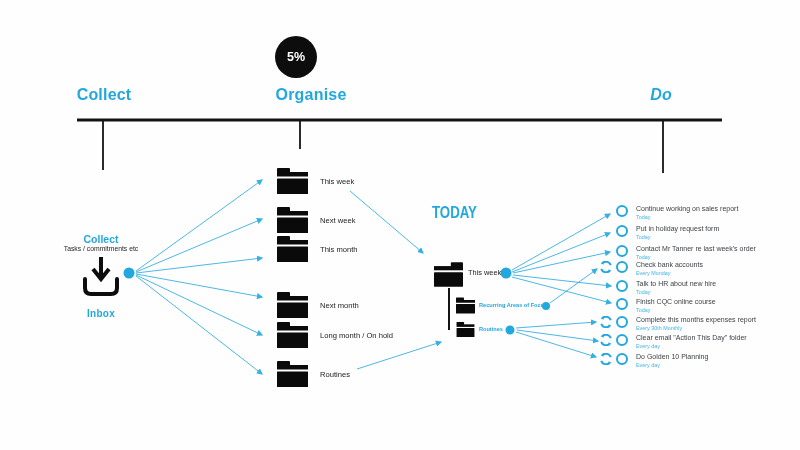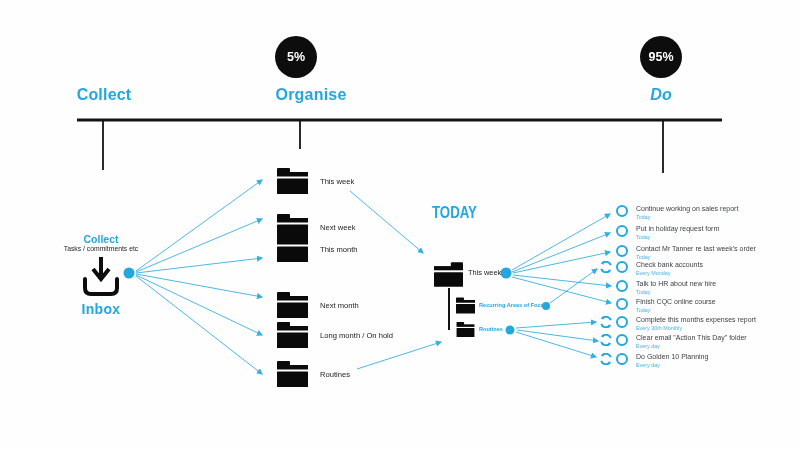--- a/index.html
+++ b/index.html
@@ -6,21 +6,21 @@
   .stage{
     position:relative;width:800px;height:450px;overflow:hidden;background:#fefefe;
     font-family:"Liberation Sans", sans-serif;
   }
   .layer{position:absolute;left:0;top:0;}
   .phase-label{position:absolute;width:110px;text-align:center;font-size:16px;font-weight:bold;color:#22a7df;letter-spacing:.2px;}
   .badge{position:absolute;width:42px;height:42px;border-radius:50%;background:#0d0d0d;color:#fff;
          display:flex;align-items:center;justify-content:center;font-size:12.5px;font-weight:bold;}
   .collect-title{position:absolute;left:46px;top:233px;width:110px;text-align:center;font-size:10.5px;font-weight:bold;color:#22a7df;}
   .collect-sub{position:absolute;left:36px;top:245px;width:130px;text-align:center;font-size:6.8px;color:#1f1f1f;}
-  .inbox-label{position:absolute;left:56px;top:301px;width:90px;text-align:center;font-size:14px;font-weight:bold;color:#22a7df;letter-spacing:.3px;}
+  .inbox-label{position:absolute;left:56px;top:308px;width:90px;text-align:center;font-size:10px;font-weight:bold;color:#22a7df;letter-spacing:.3px;}
   .org-row{position:absolute;left:277px;display:flex;align-items:center;}
   .org-label{margin-left:12px;font-size:7.6px;color:#1c1c1c;white-space:nowrap;}
   .today-title{position:absolute;left:432px;top:203px;font-size:17px;font-weight:bold;color:#22a7df;
                transform:scaleX(.78);transform-origin:left center;letter-spacing:0;}
   .today-folder-label{position:absolute;left:468px;top:268px;font-size:7.4px;color:#1c1c1c;white-space:nowrap;}
   .branch-label{position:absolute;font-size:5.6px;font-weight:bold;color:#22a7df;white-space:nowrap;}
   .task-row{position:absolute;left:600px;display:flex;align-items:flex-start;gap:4px;}
   .task-row.no-recur{padding-left:16px;}
   .ring{width:12px;height:12px;border:2.6px solid #22a7df;border-radius:50%;box-sizing:border-box;background:#fff;flex:none;}
   .task-text{display:flex;flex-direction:column;margin-left:4px;}
@@ -84,21 +84,20 @@
       <circle cx="506" cy="273" r="5.5"></circle>
       <circle cx="546" cy="306" r="4"></circle>
       <circle cx="510" cy="330" r="4.5"></circle>
     </g>
   </svg>
 
   <div class="phase-label" style="left:49px;top:86px;">Collect</div>
   <div class="phase-label" style="left:256px;top:86px;">Organise</div>
   <div class="phase-label" style="left:606px;top:86px;font-style:italic;">Do</div>
   <div class="badge" style="left:275px;top:36px;">5%</div>
-  <div class="badge" style="left:640px;top:36px;">95%</div>
 
   <div class="collect-title">Collect</div>
   <div class="collect-sub">Tasks / commitments etc</div>
   <svg class="layer" style="left:81px;top:254px;" width="40" height="44" viewBox="0 0 40 44">
     <g stroke="#0d0d0d" stroke-width="4" fill="none">
       <line x1="20" y1="3" x2="20" y2="22"></line>
       <path d="M12 15 L20 25 L28 15" stroke-linejoin="miter"></path>
       <path d="M4 25 V34 Q4 40 10 40 H30 Q36 40 36 34 V25" stroke-linecap="round"></path>
     </g>
   </svg>
@@ -107,21 +106,21 @@
   <div class="org-row" style="top:168px;">
     <svg class="folder-svg" width="31" height="26" viewBox="0 0 31 26">
         <g fill="#0a0a0a">
           <rect x="0" y="0" width="13" height="5" rx="1"></rect>
           <rect x="0" y="4" width="31" height="4.5"></rect>
           <rect x="0" y="10.5" width="31" height="15.5" rx="0.5"></rect>
         </g>
       </svg>
     <span class="org-label">This week</span>
   </div>
-  <div class="org-row" style="top:214px;">
+  <div class="org-row" style="top:207px;">
     <svg class="folder-svg" width="31" height="26" viewBox="0 0 31 26">
         <g fill="#0a0a0a">
           <rect x="0" y="0" width="13" height="5" rx="1"></rect>
           <rect x="0" y="4" width="31" height="4.5"></rect>
           <rect x="0" y="10.5" width="31" height="15.5" rx="0.5"></rect>
         </g>
       </svg>
     <span class="org-label">Next week</span>
   </div>
   <div class="org-row" style="top:236px;">

